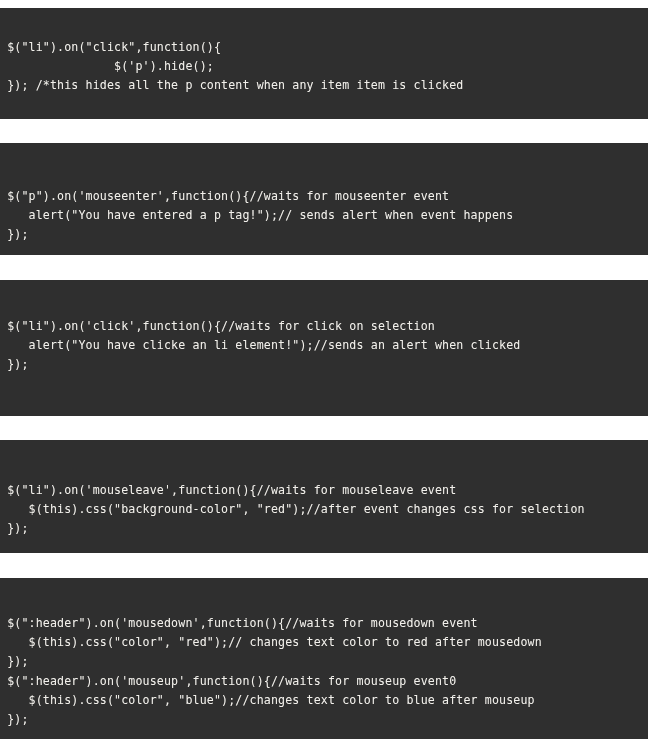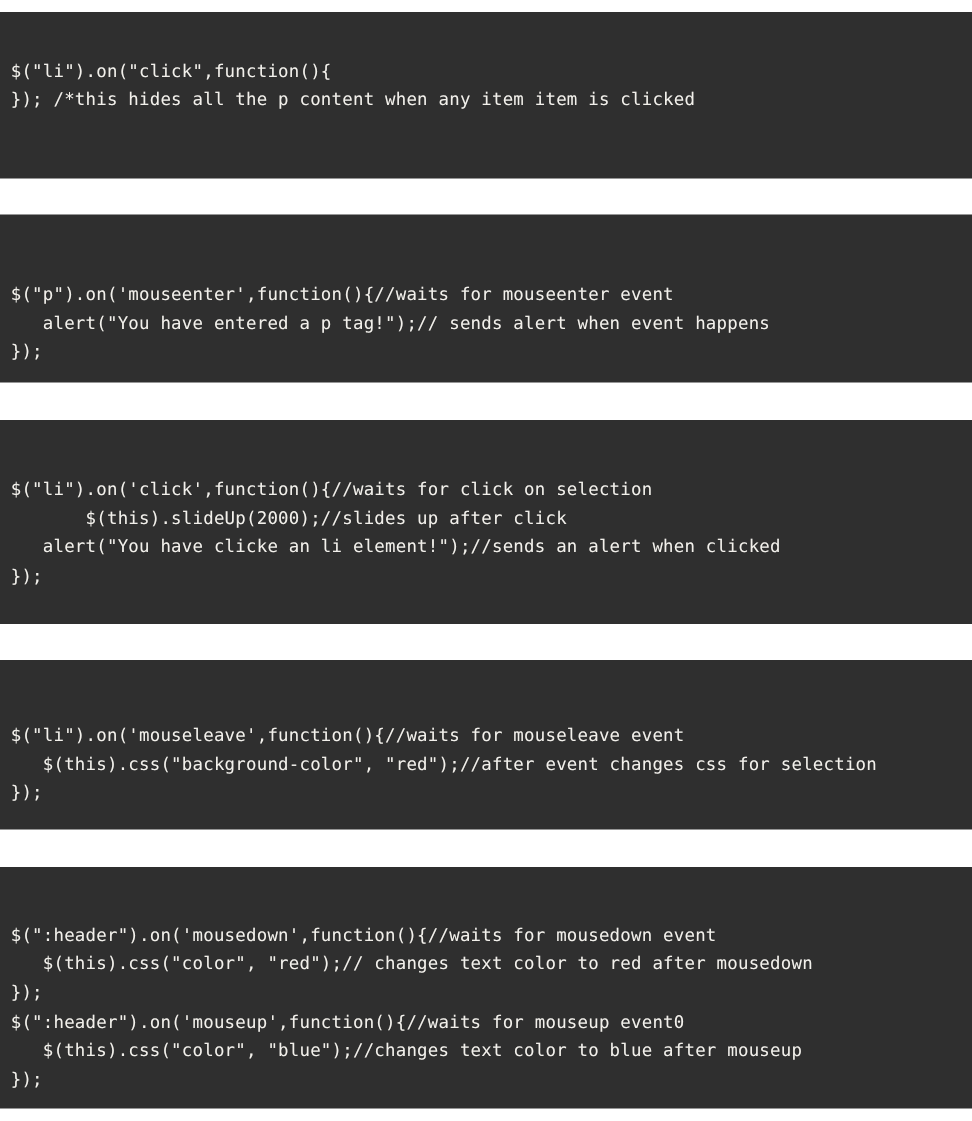--- a/index.html
+++ b/index.html
@@ -51,34 +51,34 @@
   #block-4 .lines { padding-top: 36px; }
 </style>
 </head>
 <body>
 
 <div id="page">
 
 <div class="code-block" id="block-0">
       <div class="lines">
         <div class="code-line"> $("li").on("click",function(){</div>
+        <div class="code-line">                $('p').hide();</div>
         <div class="code-line"> }); /*this hides all the p content when any item item is clicked</div>
       </div>
     </div>
     <div class="code-block" id="block-1">
       <div class="lines">
         <div class="code-line"> $("p").on('mouseenter',function(){//waits for mouseenter event</div>
         <div class="code-line">    alert("You have entered a p tag!");// sends alert when event happens</div>
         <div class="code-line"> });</div>
       </div>
     </div>
     <div class="code-block" id="block-2">
       <div class="lines">
         <div class="code-line"> $("li").on('click',function(){//waits for click on selection</div>
-        <div class="code-line">        $(this).slideUp(2000);//slides up after click</div>
         <div class="code-line">    alert("You have clicke an li element!");//sends an alert when clicked</div>
         <div class="code-line"> });</div>
       </div>
     </div>
     <div class="code-block" id="block-3">
       <div class="lines">
         <div class="code-line"> $("li").on('mouseleave',function(){//waits for mouseleave event</div>
         <div class="code-line">    $(this).css("background-color", "red");//after event changes css for selection</div>
         <div class="code-line"> });</div>
       </div>

